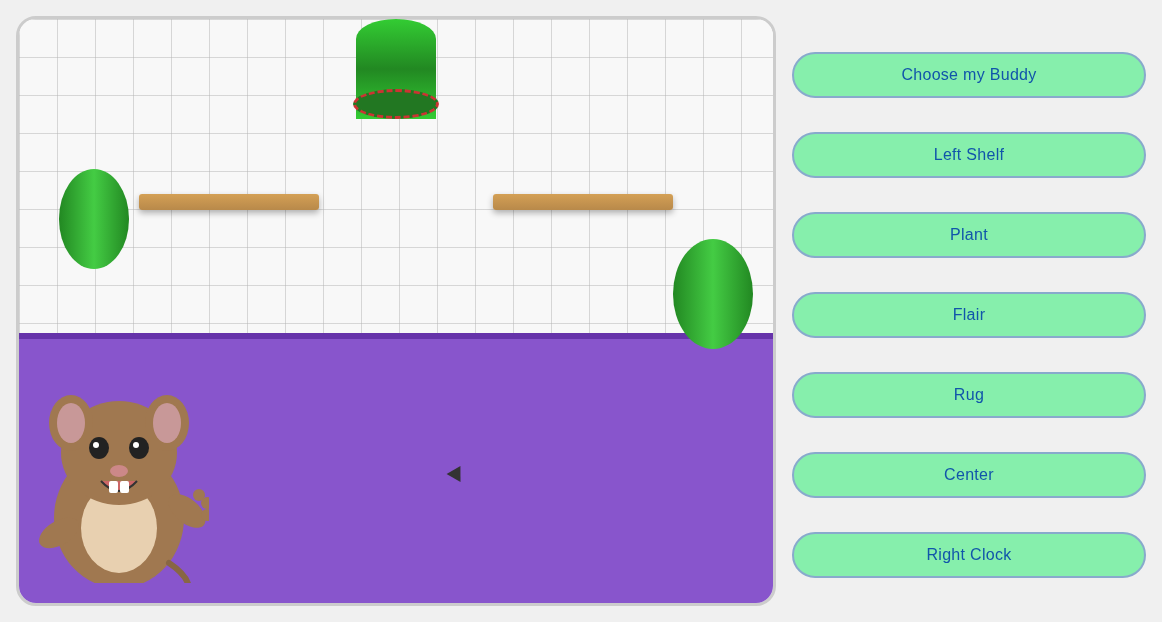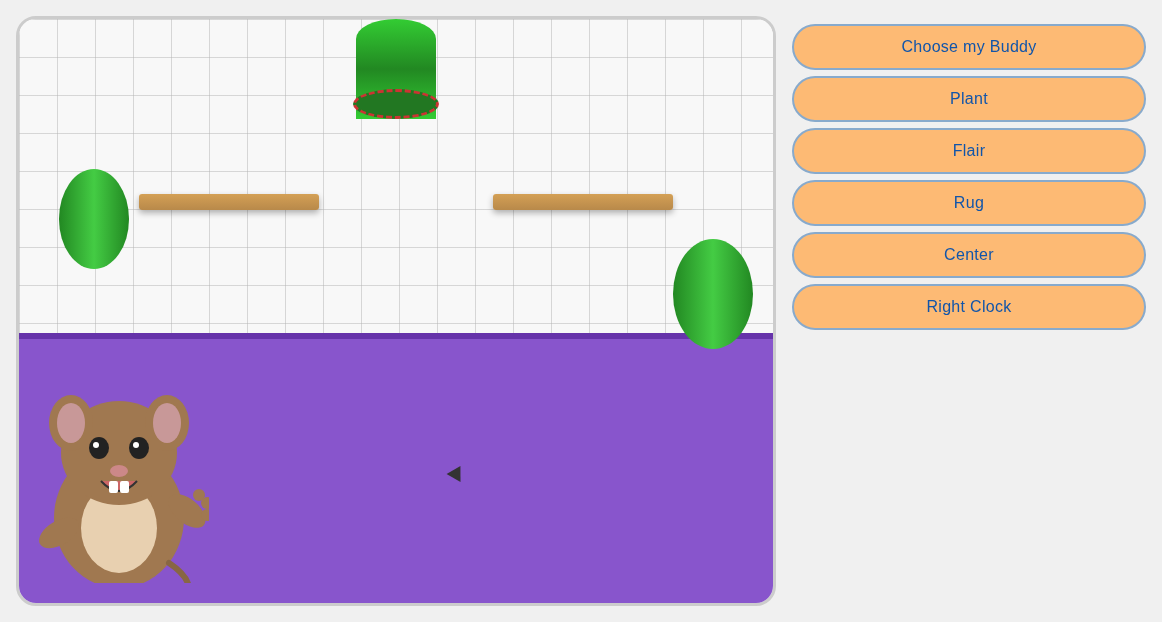--- a/index.html
+++ b/index.html
@@ -166,28 +166,29 @@
       gap: 6px;
       padding-top: 8px;
       width: 370px;
     }
 
     .menu-btn {
       width: 100%;
       padding: 12px 20px;
       border: 2px solid #88aacc;
       border-radius: 30px;
-      background: #fdba74;
+      background: #86efac;
       color: #1155aa;
       font-size: 16px;
       font-weight: 500;
       cursor: pointer;
       text-align: center;
       letter-spacing: 0.3px;
       transition: background 0.15s;
+      margin-top: 28px;
     }
   </style>
 </head>
 <body>
 
 <div class="container">
 
   <div class="game-area">
 
     <div class="cage-ceiling"></div>
@@ -241,19 +242,20 @@
 
         <path d="M140 200 Q170 220 155 240" stroke="#886644" stroke-width="6" fill="none" stroke-linecap="round"></path>
       </svg>
     </div>
 
     <div class="cursor"></div>
   </div>
 
   <div class="sidebar">
   <button class="menu-btn">Choose my Buddy</button>
+      <button class="menu-btn">Left Shelf</button>
       <button class="menu-btn">Plant</button>
       <button class="menu-btn">Flair</button>
       <button class="menu-btn">Rug</button>
       <button class="menu-btn">Center</button>
       <button class="menu-btn">Right Clock</button>
     </div>
 </div>
 
 </body></html>

